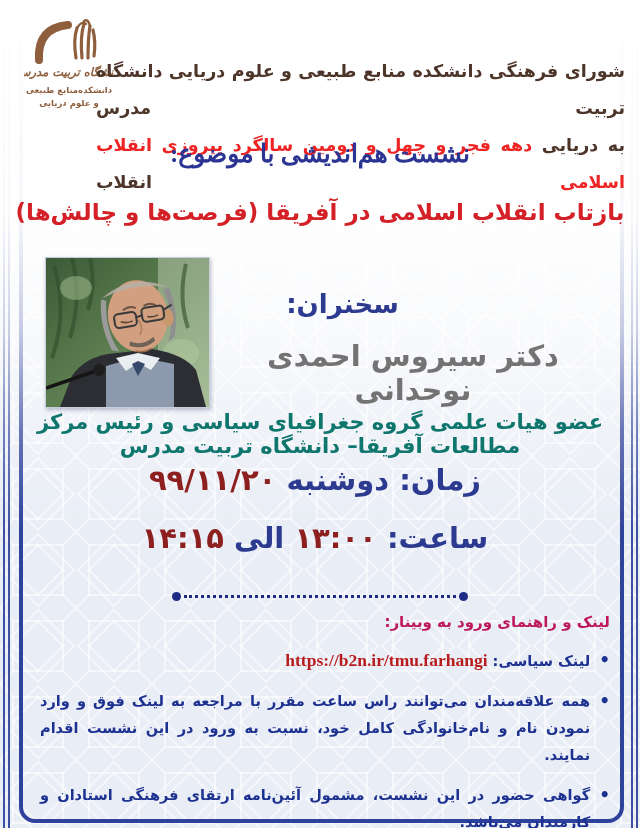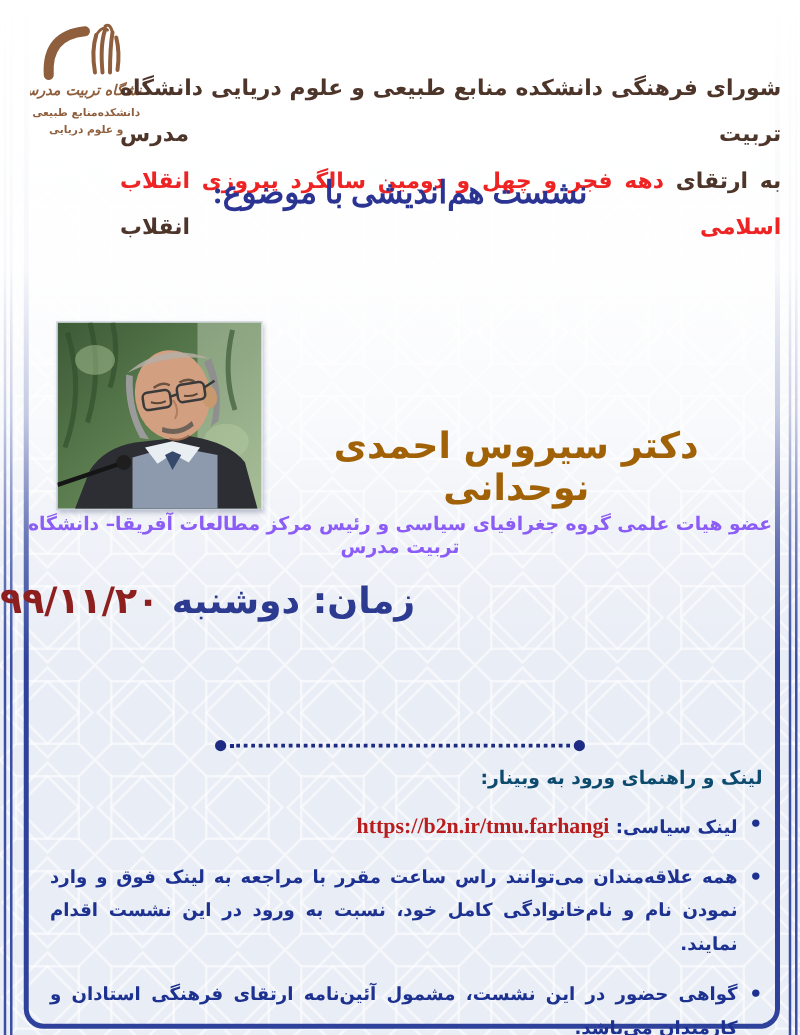--- a/index.html
+++ b/index.html
@@ -36,39 +36,39 @@
     color:#2b3492;font-weight:bold;font-size:25px;font-family:Liberation Serif, serif;}
   #meeting-subject{position:absolute;left:0;right:0;top:199px;text-align:center;direction:rtl;
     color:#d32127;font-weight:bold;font-size:23px;}
 
   
   #photo{position:absolute;left:45px;top:257px;width:163px;height:149px;
     border:1px solid #c8cfdc;box-shadow:1px 2px 4px rgba(60,70,110,.35);}
   #speaker-label{position:absolute;left:215px;top:289px;width:255px;text-align:center;direction:rtl;
     color:#2c3a90;font-weight:bold;font-size:26px;}
   #speaker-name{position:absolute;left:218px;top:339px;width:390px;text-align:center;direction:rtl;
-    color:#a16207;font-weight:bold;font-size:29px;}
+    color:#737373;font-weight:bold;font-size:29px;}
   #speaker-affiliation{position:absolute;left:18px;right:18px;top:410px;text-align:center;direction:rtl;
-    color:#8b5cf6;font-weight:bold;font-size:15px;}
-
-  
-  .sched{position:absolute;left:0;right:10px;text-align:left;direction:rtl;
+    color:#0f766e;font-weight:bold;font-size:21px;}
+
+  
+  .sched{position:absolute;left:0;right:10px;text-align:center;direction:rtl;
     font-weight:bold;font-size:29px;color:#2c3a90;}
   #sched-date{top:463px;}
   #sched-time{top:521px;}
   .sched .val{color:#8d1f1f;}
 
   
   #divider{position:absolute;left:172px;top:592px;width:296px;display:flex;align-items:center;}
   .dot{width:9px;height:9px;border-radius:50%;background:#1d2b85;}
   .dotline{flex:1;height:0;border-top:3px dotted #1d2b85;margin:0 3px;}
 
   
   #footer{position:absolute;left:40px;right:30px;top:610px;direction:rtl;}
-  #footer-heading{color:#0c4a6e;font-weight:bold;font-size:15px;line-height:24px;}
+  #footer-heading{color:#be185d;font-weight:bold;font-size:15px;line-height:24px;}
   .bullet{display:flex;gap:9px;margin-top:13px;color:#1d3190;font-weight:bold;font-size:14.5px;line-height:27px;}
   .bullet .marker{flex:0 0 auto;font-size:17px;}
   .bullet .btext{flex:1;text-align:justify;}
   .url{font-family:"Liberation Serif",serif;color:#b91c1c;font-size:17.5px;font-weight:bold;}
 </style>
 </head>
 <body>
 
 <div id="poster">
 
@@ -104,24 +104,25 @@
         <path d="M70 44 Q72 30 69 18" stroke-width="3.2"></path>
         <path d="M53 16 Q58 8 62 12 M66 14 Q64 6 60 9" stroke-width="2.4"></path>
       </g>
       <text x="45" y="64" text-anchor="middle" font-size="11.5" font-weight="bold" font-style="italic" fill="#8f5f3d" font-family="DejaVu Sans, sans-serif">دانشگاه تربیت مدرس</text>
       <text x="45" y="81" text-anchor="middle" font-size="8.5" font-weight="bold" fill="#8f5f3d" font-family="DejaVu Sans, sans-serif">دانشکده‌منابع طبیعی</text>
       <text x="45" y="94" text-anchor="middle" font-size="8.5" font-weight="bold" fill="#8f5f3d" font-family="DejaVu Sans, sans-serif">و علوم دریایی</text>
     </svg>
 
     <div id="header-text">
       <div class="h-line">شورای فرهنگی دانشکده منابع طبیعی و علوم دریایی دانشگاه تربیت مدرس</div>
-      <div class="h-line"><span>به ارتقای </span><span class="red-accent">دهه فجر و چهل و دومین سالگرد پیروزی انقلاب اسلامی</span><span> انقلاب</span></div>
+      <div class="h-line"><span>به دریایی </span><span class="red-accent">دهه فجر و چهل و دومین سالگرد پیروزی انقلاب اسلامی</span><span> انقلاب</span></div>
     </div>
 
     <div id="meeting-title">نشست هم‌اندیشی با موضوع:</div>
+    <div id="meeting-subject">بازتاب انقلاب اسلامی در آفریقا (فرصت‌ها و چالش‌ها)</div>
 
     <svg id="photo" viewBox="0 0 163 149" xmlns="http://www.w3.org/2000/svg" preserveAspectRatio="none">
       <defs>
         <linearGradient id="pg" x1="0" y1="0" x2="1" y2="1">
           <stop offset="0" stop-color="#3d5a37"></stop>
           <stop offset="0.55" stop-color="#5f8152"></stop>
           <stop offset="1" stop-color="#8aa878"></stop>
         </linearGradient>
       </defs>
       <rect width="163" height="149" fill="url(#pg)"></rect>
@@ -155,24 +156,26 @@
         <path d="M74 61 q6 3 12 1 M101 60 q6 2 11 0" stroke="#5a4535" stroke-width="1.6" fill="none"></path>
         <path d="M92 62 q4 9 -1 15" stroke="#b07d5e" stroke-width="1.6" fill="none"></path>
         <path d="M80 82 q12 7 24 -1 l1 4 q-13 8 -26 1 Z" fill="#6e6259"></path>
         <path d="M84 92 q8 4 16 0" stroke="#9c6a4e" stroke-width="1.5" fill="none"></path>
       </g>
 
       <path d="M0 130 L50 113" stroke="#151515" stroke-width="3.5"></path>
       <circle cx="53" cy="112" r="6" fill="#1e1e1e"></circle>
     </svg>
 
+    <div id="speaker-label">سخنران:</div>
     <div id="speaker-name">دکتر سیروس احمدی نوحدانی</div>
     <div id="speaker-affiliation">عضو هیات علمی گروه جغرافیای سیاسی و رئیس مرکز مطالعات آفریقا– دانشگاه تربیت مدرس</div>
 
     <div class="sched" id="sched-date"><span>زمان: دوشنبه </span><span class="val">۹۹/۱۱/۲۰</span></div>
+    <div class="sched" id="sched-time"><span>ساعت: </span><span class="val">۱۳:۰۰</span><span> الی </span><span class="val">۱۴:۱۵</span></div>
 
     <div id="divider">
       <div class="dot"></div>
       <div class="dotline"></div>
       <div class="dot"></div>
     </div>
 
     <div id="footer">
       <div id="footer-heading">لینک و راهنمای ورود به وبینار:</div>
 

